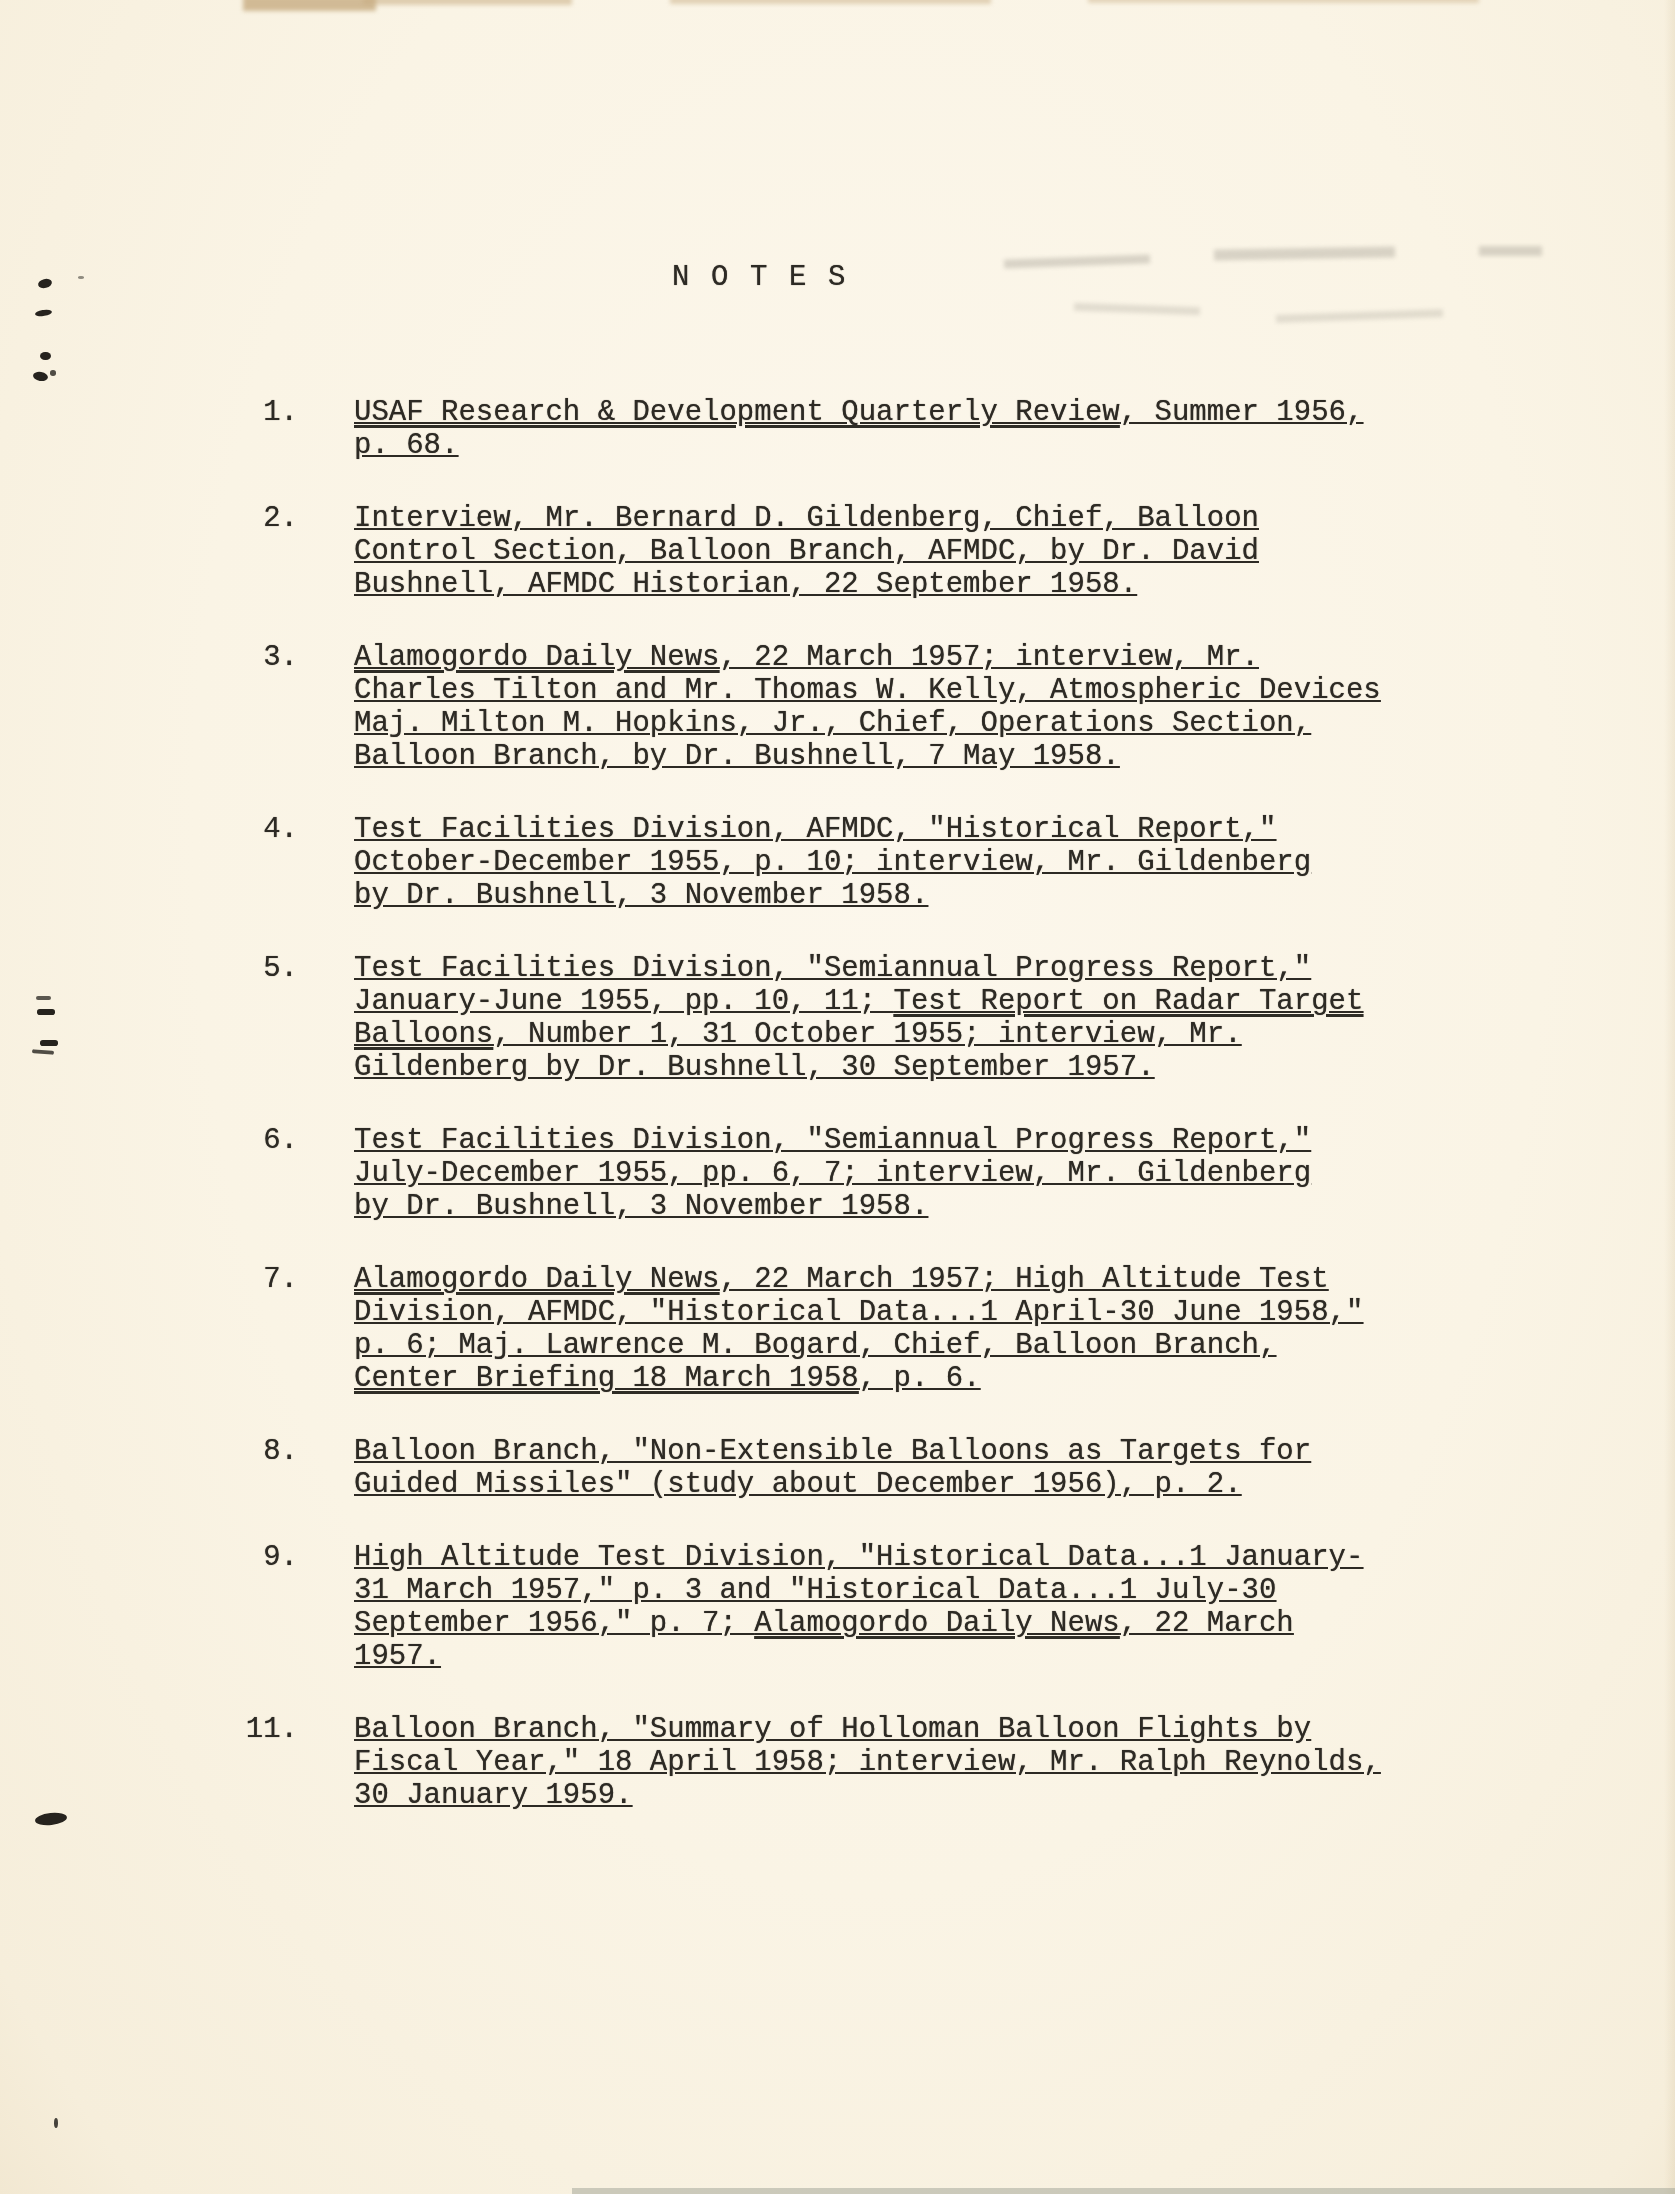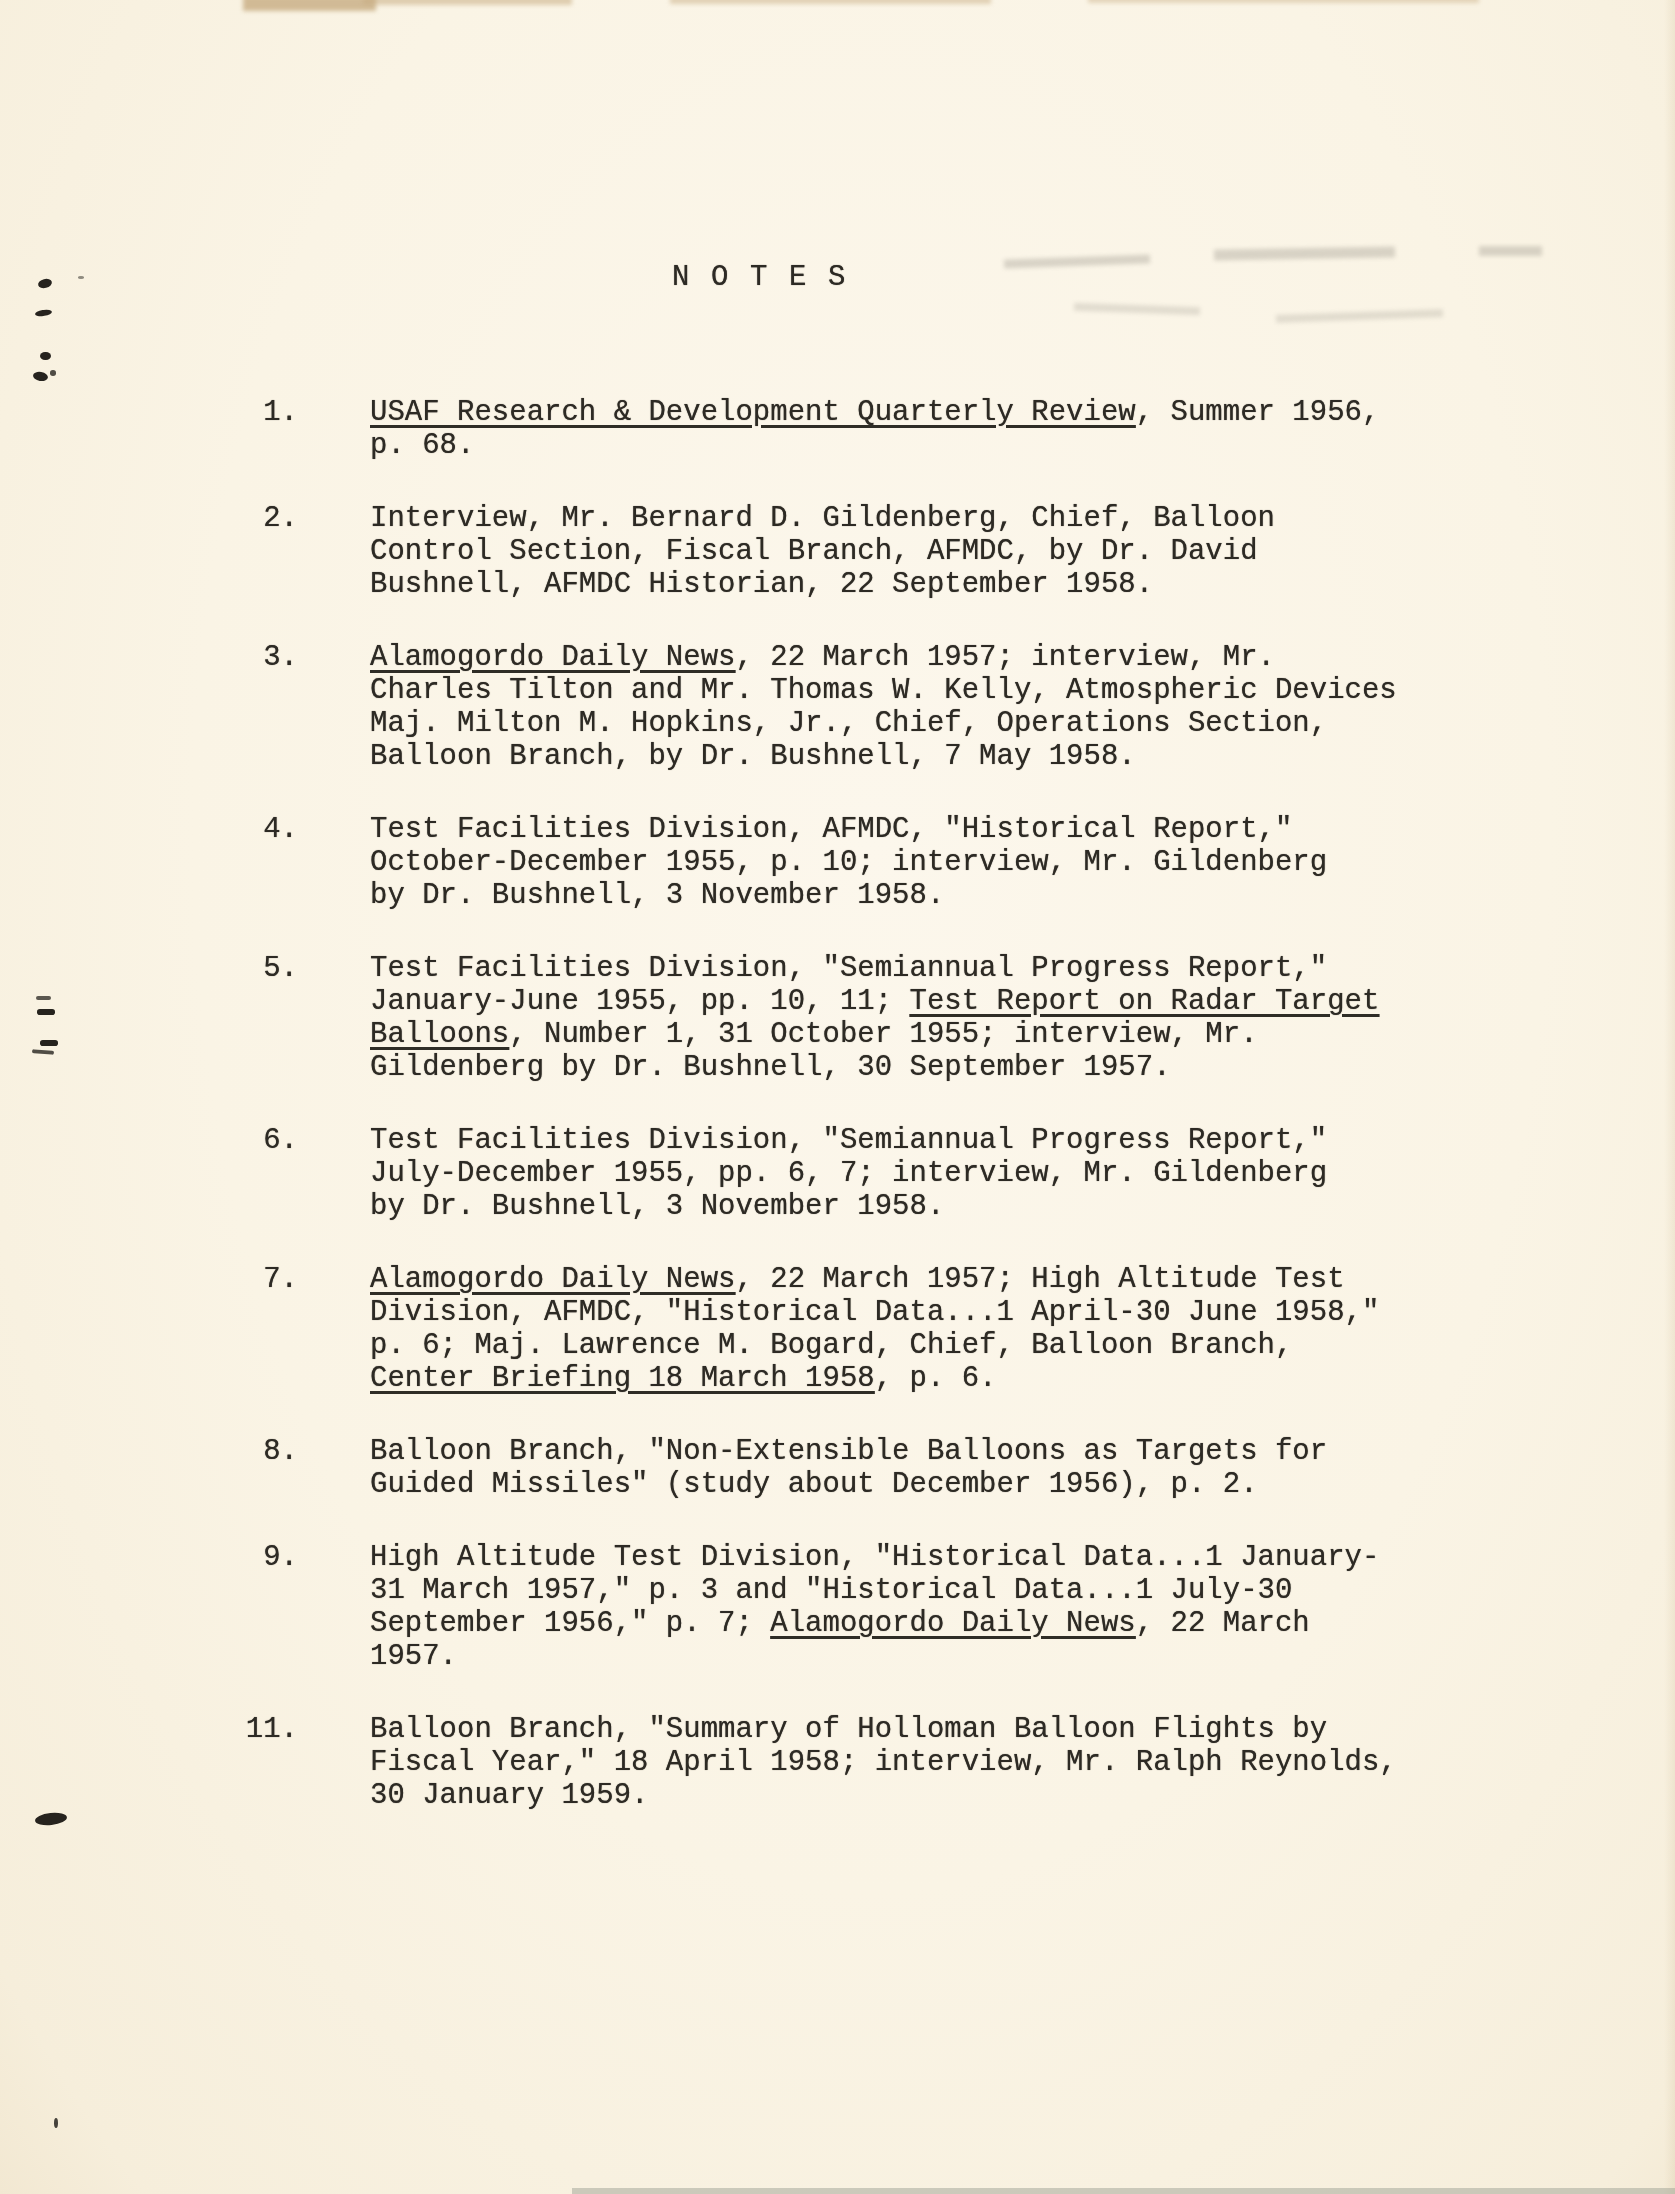--- a/index.html
+++ b/index.html
@@ -35,21 +35,21 @@
     display: flex;
     align-items: flex-start;
     margin-bottom: 40px;
     text-shadow: 0 0 0.9px rgba(40, 37, 31, 0.8);
   }
   .note-num {
     flex: 0 0 53px;
     text-align: right;
     white-space: pre;
   }
-  .note-body { margin-left: 72px; }
+  .note-body { margin-left: 56px; text-decoration: underline; }
   .note-line { white-space: pre; }
   .seg-u {
     text-decoration: underline;
     text-decoration-thickness: 2.8px;
     text-underline-offset: 4.9px;
     text-decoration-color: rgba(45, 42, 36, 0.92);
   }
   
   .artifact { position: absolute; pointer-events: none; }
   .speck { background: #26231e; border-radius: 50%; }
@@ -100,21 +100,21 @@
         <div class="note-num">1.</div>
         <div class="note-body">
           <div class="note-line"><span class="seg-u">USAF Research &amp; Development Quarterly Review</span><span class="seg">, Summer 1956,</span></div>
           <div class="note-line"><span class="seg">p. 68.</span></div>
         </div>
       </div>
       <div class="note">
         <div class="note-num">2.</div>
         <div class="note-body">
           <div class="note-line"><span class="seg">Interview, Mr. Bernard D. Gildenberg, Chief, Balloon</span></div>
-          <div class="note-line"><span class="seg">Control Section, Fiscal Branch, AFMDC, by Dr. David</span></div>
+          <div class="note-line"><span class="seg">Control Section, Balloon Branch, AFMDC, by Dr. David</span></div>
           <div class="note-line"><span class="seg">Bushnell, AFMDC Historian, 22 September 1958.</span></div>
         </div>
       </div>
       <div class="note">
         <div class="note-num">3.</div>
         <div class="note-body">
           <div class="note-line"><span class="seg-u">Alamogordo Daily News</span><span class="seg">, 22 March 1957; interview, Mr.</span></div>
           <div class="note-line"><span class="seg">Charles Tilton and Mr. Thomas W. Kelly, Atmospheric Devices</span></div>
           <div class="note-line"><span class="seg">Maj. Milton M. Hopkins, Jr., Chief, Operations Section,</span></div>
           <div class="note-line"><span class="seg">Balloon Branch, by Dr. Bushnell, 7 May 1958.</span></div>

